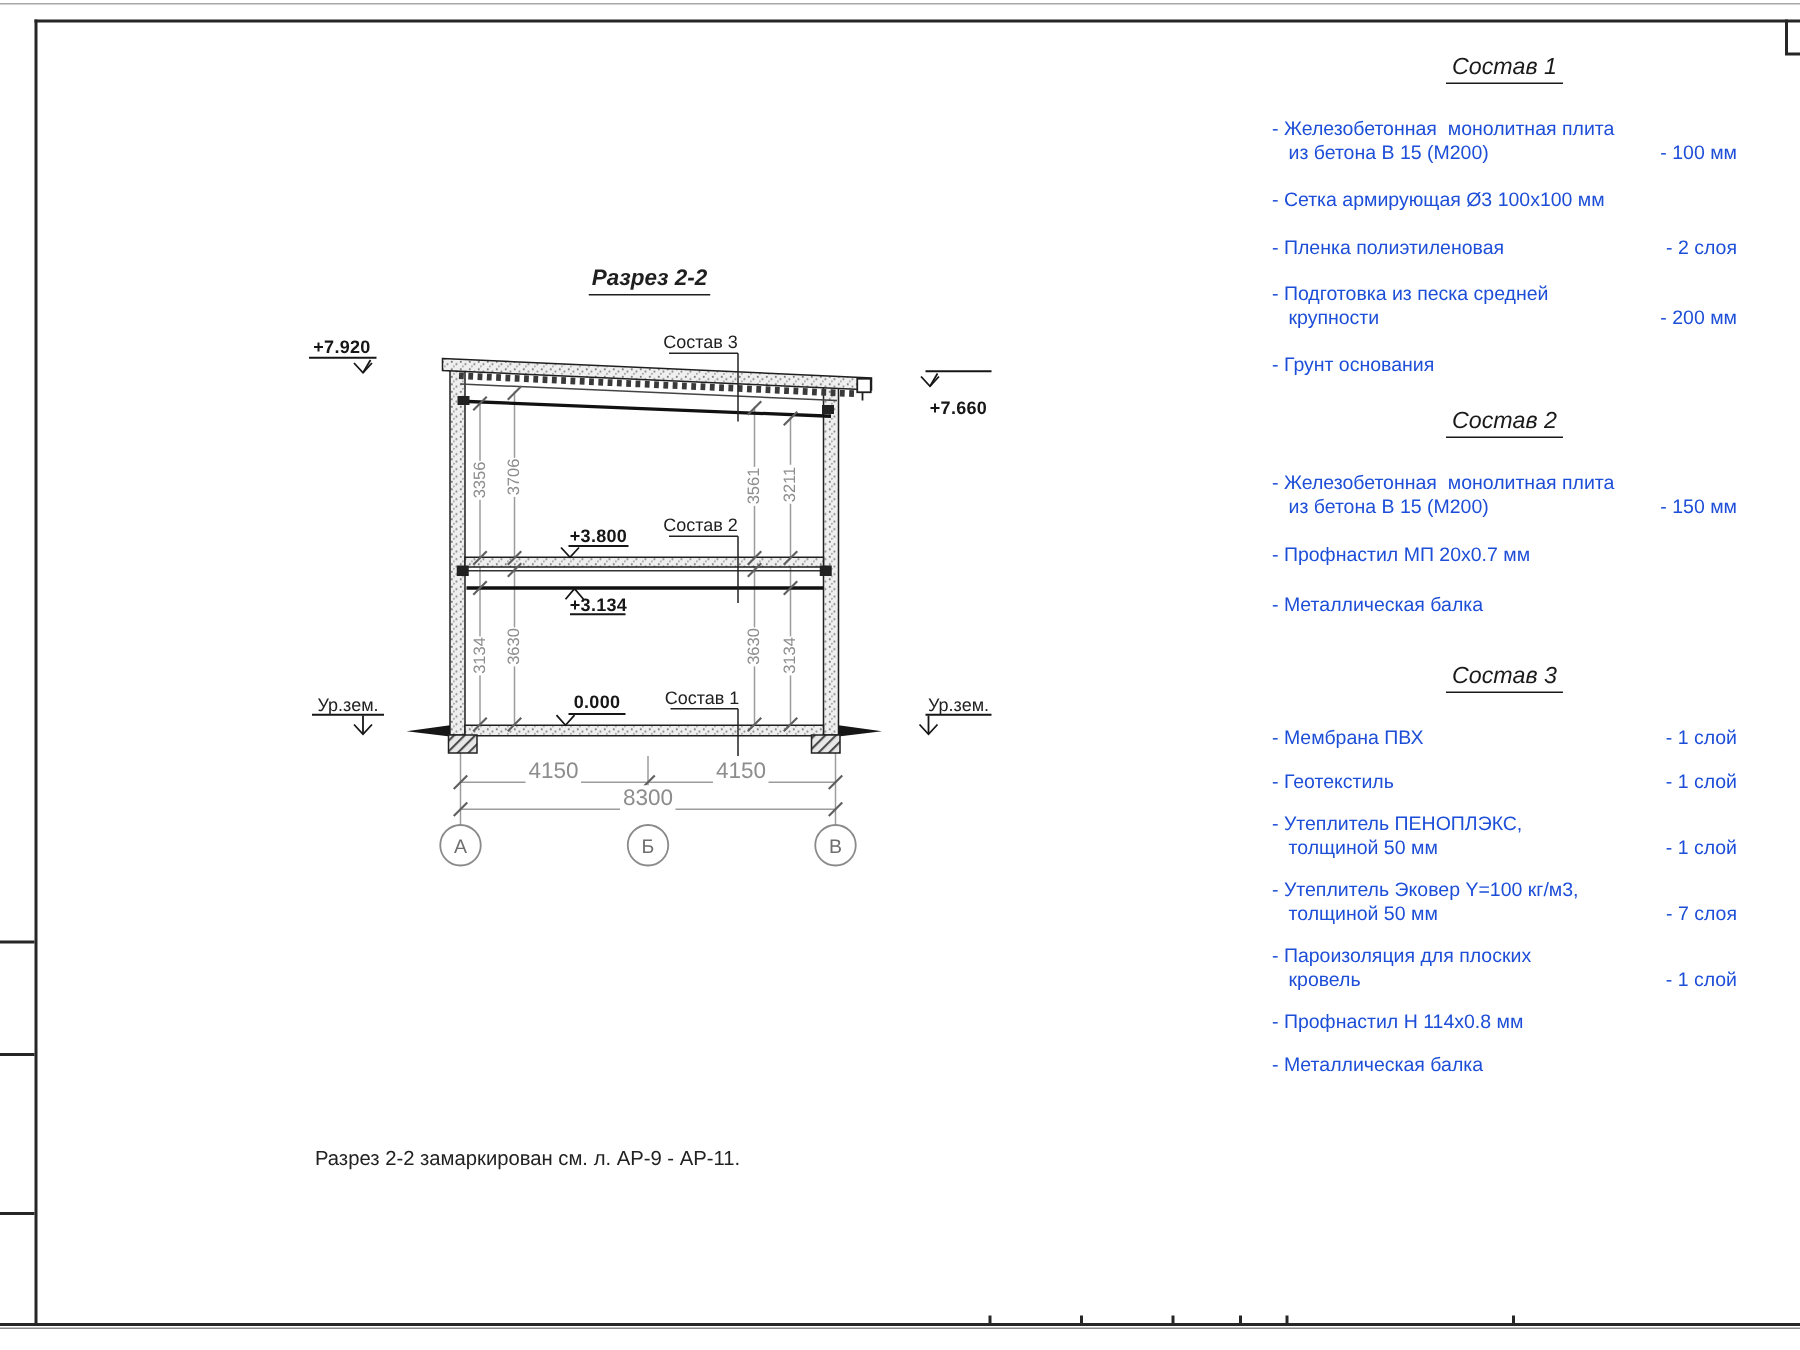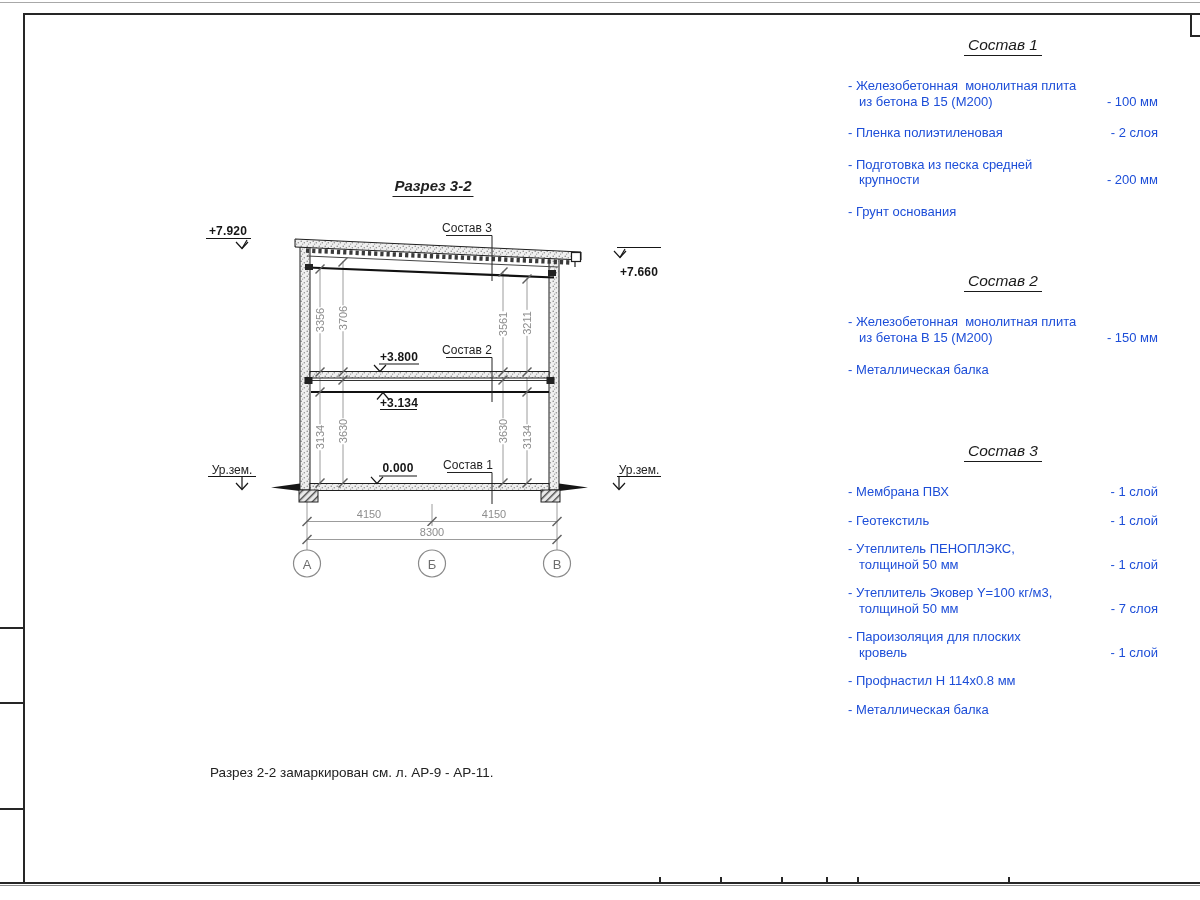--- a/index.html
+++ b/index.html
@@ -19,21 +19,21 @@
   
   #anno-layer{position:absolute;inset:0;}
   .anno{position:absolute;transform:translate(-50%,-50%);white-space:nowrap;}
   .anno.dtitle{font-size:15px;font-style:italic;font-weight:bold;color:#1f1f1f;
                border-bottom:1.4px solid #1f1f1f;padding:0 2px 2px;}
   .anno.lbl{font-size:12px;color:#1f1f1f;}
   .anno.elev{font-size:12px;font-weight:bold;color:#161616;letter-spacing:.2px;}
   .anno.glabel{font-size:12px;color:#222;}
   .anno.dimv{font-size:11px;color:#8d8d8d;background:#fff;padding:0 1px;
              transform:translate(-50%,-50%) rotate(-90deg);}
-  .anno.dimh{font-size:11px;color:#8d8d8d;background:#fff;padding:0 2px;}
+  .anno.dimh{font-size:15px;color:#8d8d8d;background:#fff;padding:0 2px;}
   .anno.grid{font-size:13px;color:#6e6e6e;}
   .anno.note{font-size:13.5px;color:#222;transform:translate(0,-50%);}
   
   #comp-layer{position:absolute;inset:0;}
   .comp-section{position:absolute;left:848px;width:310px;}
   .comp-title{font-size:15.5px;font-style:italic;text-align:center;margin-bottom:24px;color:#1a1a1a;}
   .comp-title .u{border-bottom:1.2px solid #1a1a1a;padding:0 4px 2px;}
   .comp-item{display:flex;align-items:flex-end;font-size:13px;line-height:15.5px;color:#1d4ed8;}
   .comp-item .t{flex:1;white-space:pre-wrap;padding-left:11px;text-indent:-11px;}
   .comp-item .q{white-space:nowrap;padding-left:6px;}
@@ -156,21 +156,21 @@
     </g>
 
     <g stroke="#8a8a8a" stroke-width="1.2" fill="#fff">
       <circle cx="307" cy="563.5" r="13.5"></circle>
       <circle cx="432" cy="563.5" r="13.5"></circle>
       <circle cx="557" cy="563.5" r="13.5"></circle>
     </g>
   </svg>
 
   <div id="anno-layer">
-      <span class="anno dtitle" style="left: 433px; top: 187px;">Разрез 3-2</span>
+      <span class="anno dtitle" style="left: 433px; top: 187px;">Разрез 2-2</span>
       <span class="anno elev" style="left: 228px; top: 231px;">+7.920</span>
       <span class="anno elev" style="left: 639px; top: 240px; margin-top: 32px;">+7.660</span>
       <span class="anno lbl" style="left: 467px; top: 228px;">Состав 3</span>
       <span class="anno lbl" style="left: 467px; top: 350px;">Состав 2</span>
       <span class="anno lbl" style="left: 468px; top: 465px;">Состав 1</span>
       <span class="anno elev" style="left: 399px; top: 357px;">+3.800</span>
       <span class="anno elev" style="left: 399px; top: 403px;">+3.134</span>
       <span class="anno elev" style="left: 398px; top: 468px;">0.000</span>
       <span class="anno glabel" style="left: 232px; top: 470px;">Ур.зем.</span>
       <span class="anno glabel" style="left: 639px; top: 470px;">Ур.зем.</span>
@@ -193,39 +193,47 @@
 
   <div id="comp-layer">
       <div class="comp-section" style="top: 36px;">
         <div class="comp-title"><span class="u">Состав 1</span></div>
         <div class="comp-item" style="margin-bottom: 16px;">
           <span class="t">- Железобетонная  монолитная плита
 из бетона В 15 (М200)</span>
           <span class="q">- 100 мм</span>
         </div>
         <div class="comp-item" style="margin-bottom: 16px;">
+          <span class="t">- Сетка армирующая Ø3 100х100 мм</span>
+          <span class="q"></span>
+        </div>
+        <div class="comp-item" style="margin-bottom: 16px;">
           <span class="t">- Пленка полиэтиленовая</span>
           <span class="q">-  2 слоя</span>
         </div>
         <div class="comp-item" style="margin-bottom: 16px;">
           <span class="t">- Подготовка из песка средней
 крупности</span>
           <span class="q">- 200 мм</span>
         </div>
         <div class="comp-item" style="margin-bottom: 16px; align-items: center;">
           <span class="t">- Грунт основания</span>
           <span class="q"></span>
         </div>
       </div>
       <div class="comp-section" style="top: 272px;">
         <div class="comp-title"><span class="u">Состав 2</span></div>
         <div class="comp-item" style="margin-bottom: 17px;">
           <span class="t">- Железобетонная  монолитная плита
 из бетона В 15 (М200)</span>
           <span class="q">- 150 мм</span>
+        </div>
+        <div class="comp-item" style="margin-bottom: 17px;">
+          <span class="t">- Профнастил МП 20х0.7 мм</span>
+          <span class="q"></span>
         </div>
         <div class="comp-item" style="margin-bottom: 17px;">
           <span class="t">- Металлическая балка</span>
           <span class="q"></span>
         </div>
       </div>
       <div class="comp-section" style="top: 442px;">
         <div class="comp-title"><span class="u">Состав 3</span></div>
         <div class="comp-item" style="margin-bottom: 13px; gap: 32px;">
           <span class="t">- Мембрана ПВХ</span>

